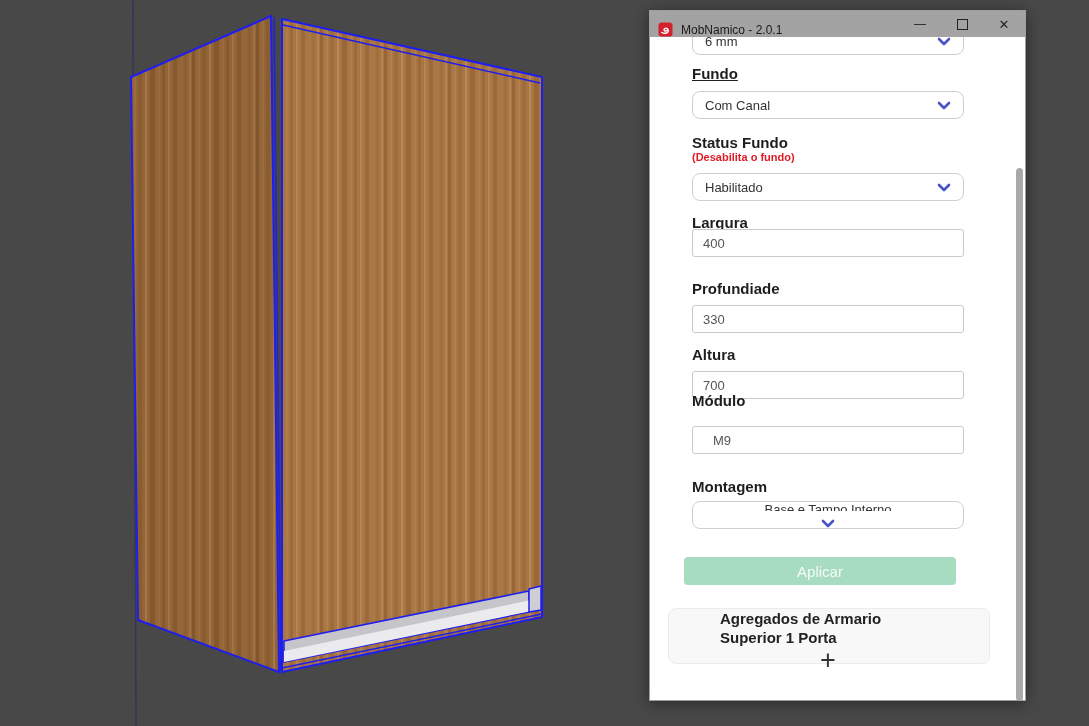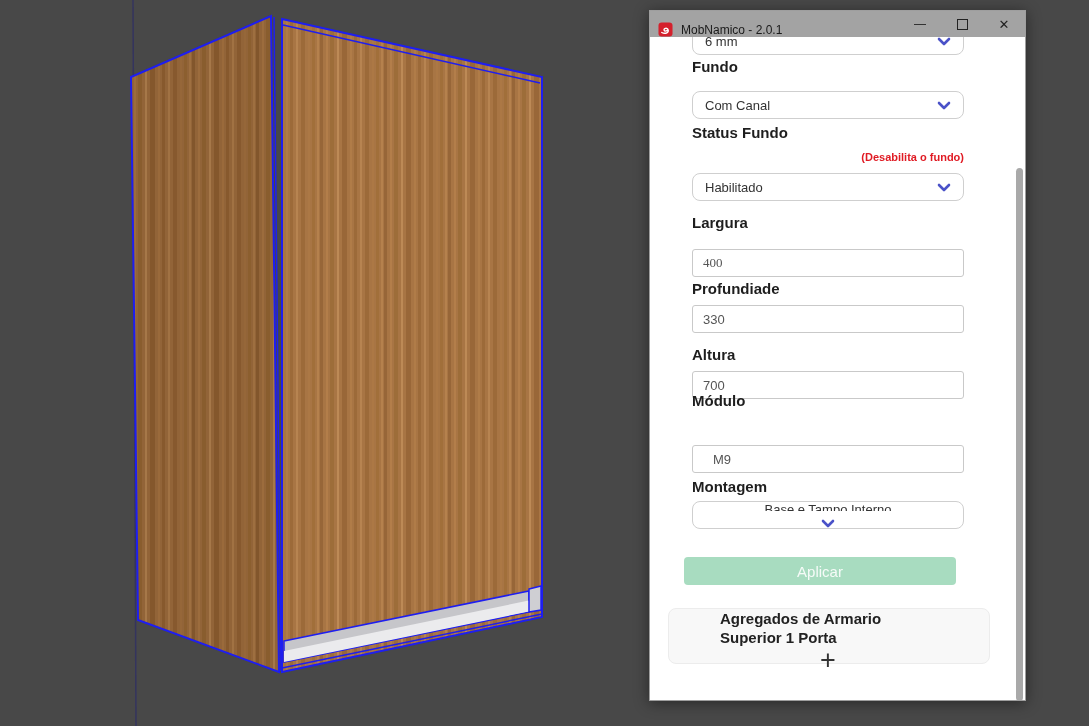--- a/index.html
+++ b/index.html
@@ -35,21 +35,21 @@
     position:absolute;left:0;right:0;top:26px;bottom:0;
     background:#fff;overflow:hidden;
   }
 
   .f-label{
     position:absolute;left:42px;width:272px;
     font-size:15px;font-weight:700;color:#1e1e1e;line-height:19px;
   }
   .f-note{
     position:absolute;left:42px;width:272px;
-    font-size:11px;font-weight:700;color:#e01b24;line-height:13px;text-align:right;
+    font-size:11px;font-weight:700;color:#e01b24;line-height:13px;
   }
   .f-select{
     position:absolute;left:42px;width:272px;height:28px;box-sizing:border-box;
     border:1px solid #cfcfcf;border-radius:8px;background:#fff;
     display:flex;align-items:center;padding:0 12px;
     font-size:13px;color:#333;cursor:pointer;gap:8px;
   }
   .f-select .sel-text{flex:1 1 auto;overflow:hidden;white-space:nowrap;}
   .chev{flex:0 0 auto;}
   .f-input{
@@ -147,48 +147,48 @@
 
   <div class="content">
 
     <div class="f-select" style="top:-10px;">
       <span class="sel-text">6 mm</span>
       <svg class="chev" width="14" height="9" viewBox="0 0 14 9">
         <polyline points="2,2 7,7 12,2" fill="none" stroke="#4a52c8" stroke-width="2.6" stroke-linecap="round" stroke-linejoin="round"></polyline>
       </svg>
     </div>
 
-    <div class="f-label" style="top:20px;">Fundo</div>
+    <div class="f-label" style="top:27px;text-decoration:underline;">Fundo</div>
     <div class="f-select" style="top:54px;">
       <span class="sel-text">Com Canal</span>
       <svg class="chev" width="14" height="9" viewBox="0 0 14 9">
         <polyline points="2,2 7,7 12,2" fill="none" stroke="#4a52c8" stroke-width="2.6" stroke-linecap="round" stroke-linejoin="round"></polyline>
       </svg>
     </div>
 
-    <div class="f-label" style="top:86px;">Status Fundo</div>
+    <div class="f-label" style="top:96px;">Status Fundo</div>
     <div class="f-note" style="top:114px;">(Desabilita o fundo)</div>
     <div class="f-select" style="top:136px;">
       <span class="sel-text">Habilitado</span>
       <svg class="chev" width="14" height="9" viewBox="0 0 14 9">
         <polyline points="2,2 7,7 12,2" fill="none" stroke="#4a52c8" stroke-width="2.6" stroke-linecap="round" stroke-linejoin="round"></polyline>
       </svg>
     </div>
 
     <div class="f-label" style="top:176px;">Largura</div>
-    <input class="f-input" style="top: 212px; font-family: Liberation Serif, serif;" type="text" value="400">
+    <input class="f-input" style="top: 192px;" type="text" value="400">
 
     <div class="f-label" style="top:242px;">Profundiade</div>
     <input class="f-input" style="top: 268px;" type="text" value="330">
 
     <div class="f-label" style="top:308px;">Altura</div>
     <input class="f-input" style="top: 334px;" type="text" value="700">
 
     <div class="f-label" style="top:354px;">Módulo</div>
-    <input class="f-input" style="top: 408px; padding-left: 20px;" type="text" value="M9">
+    <input class="f-input" style="top: 389px; padding-left: 20px;" type="text" value="M9">
 
     <div class="f-label" style="top:440px;">Montagem</div>
     <div class="f-select" style="top:464px;flex-direction:column;">
       <span class="sel-text">Base e Tampo Interno</span>
       <svg class="chev" width="14" height="9" viewBox="0 0 14 9">
         <polyline points="2,2 7,7 12,2" fill="none" stroke="#4a52c8" stroke-width="2.6" stroke-linecap="round" stroke-linejoin="round"></polyline>
       </svg>
     </div>
 
     <button class="apply-btn">Aplicar</button>

